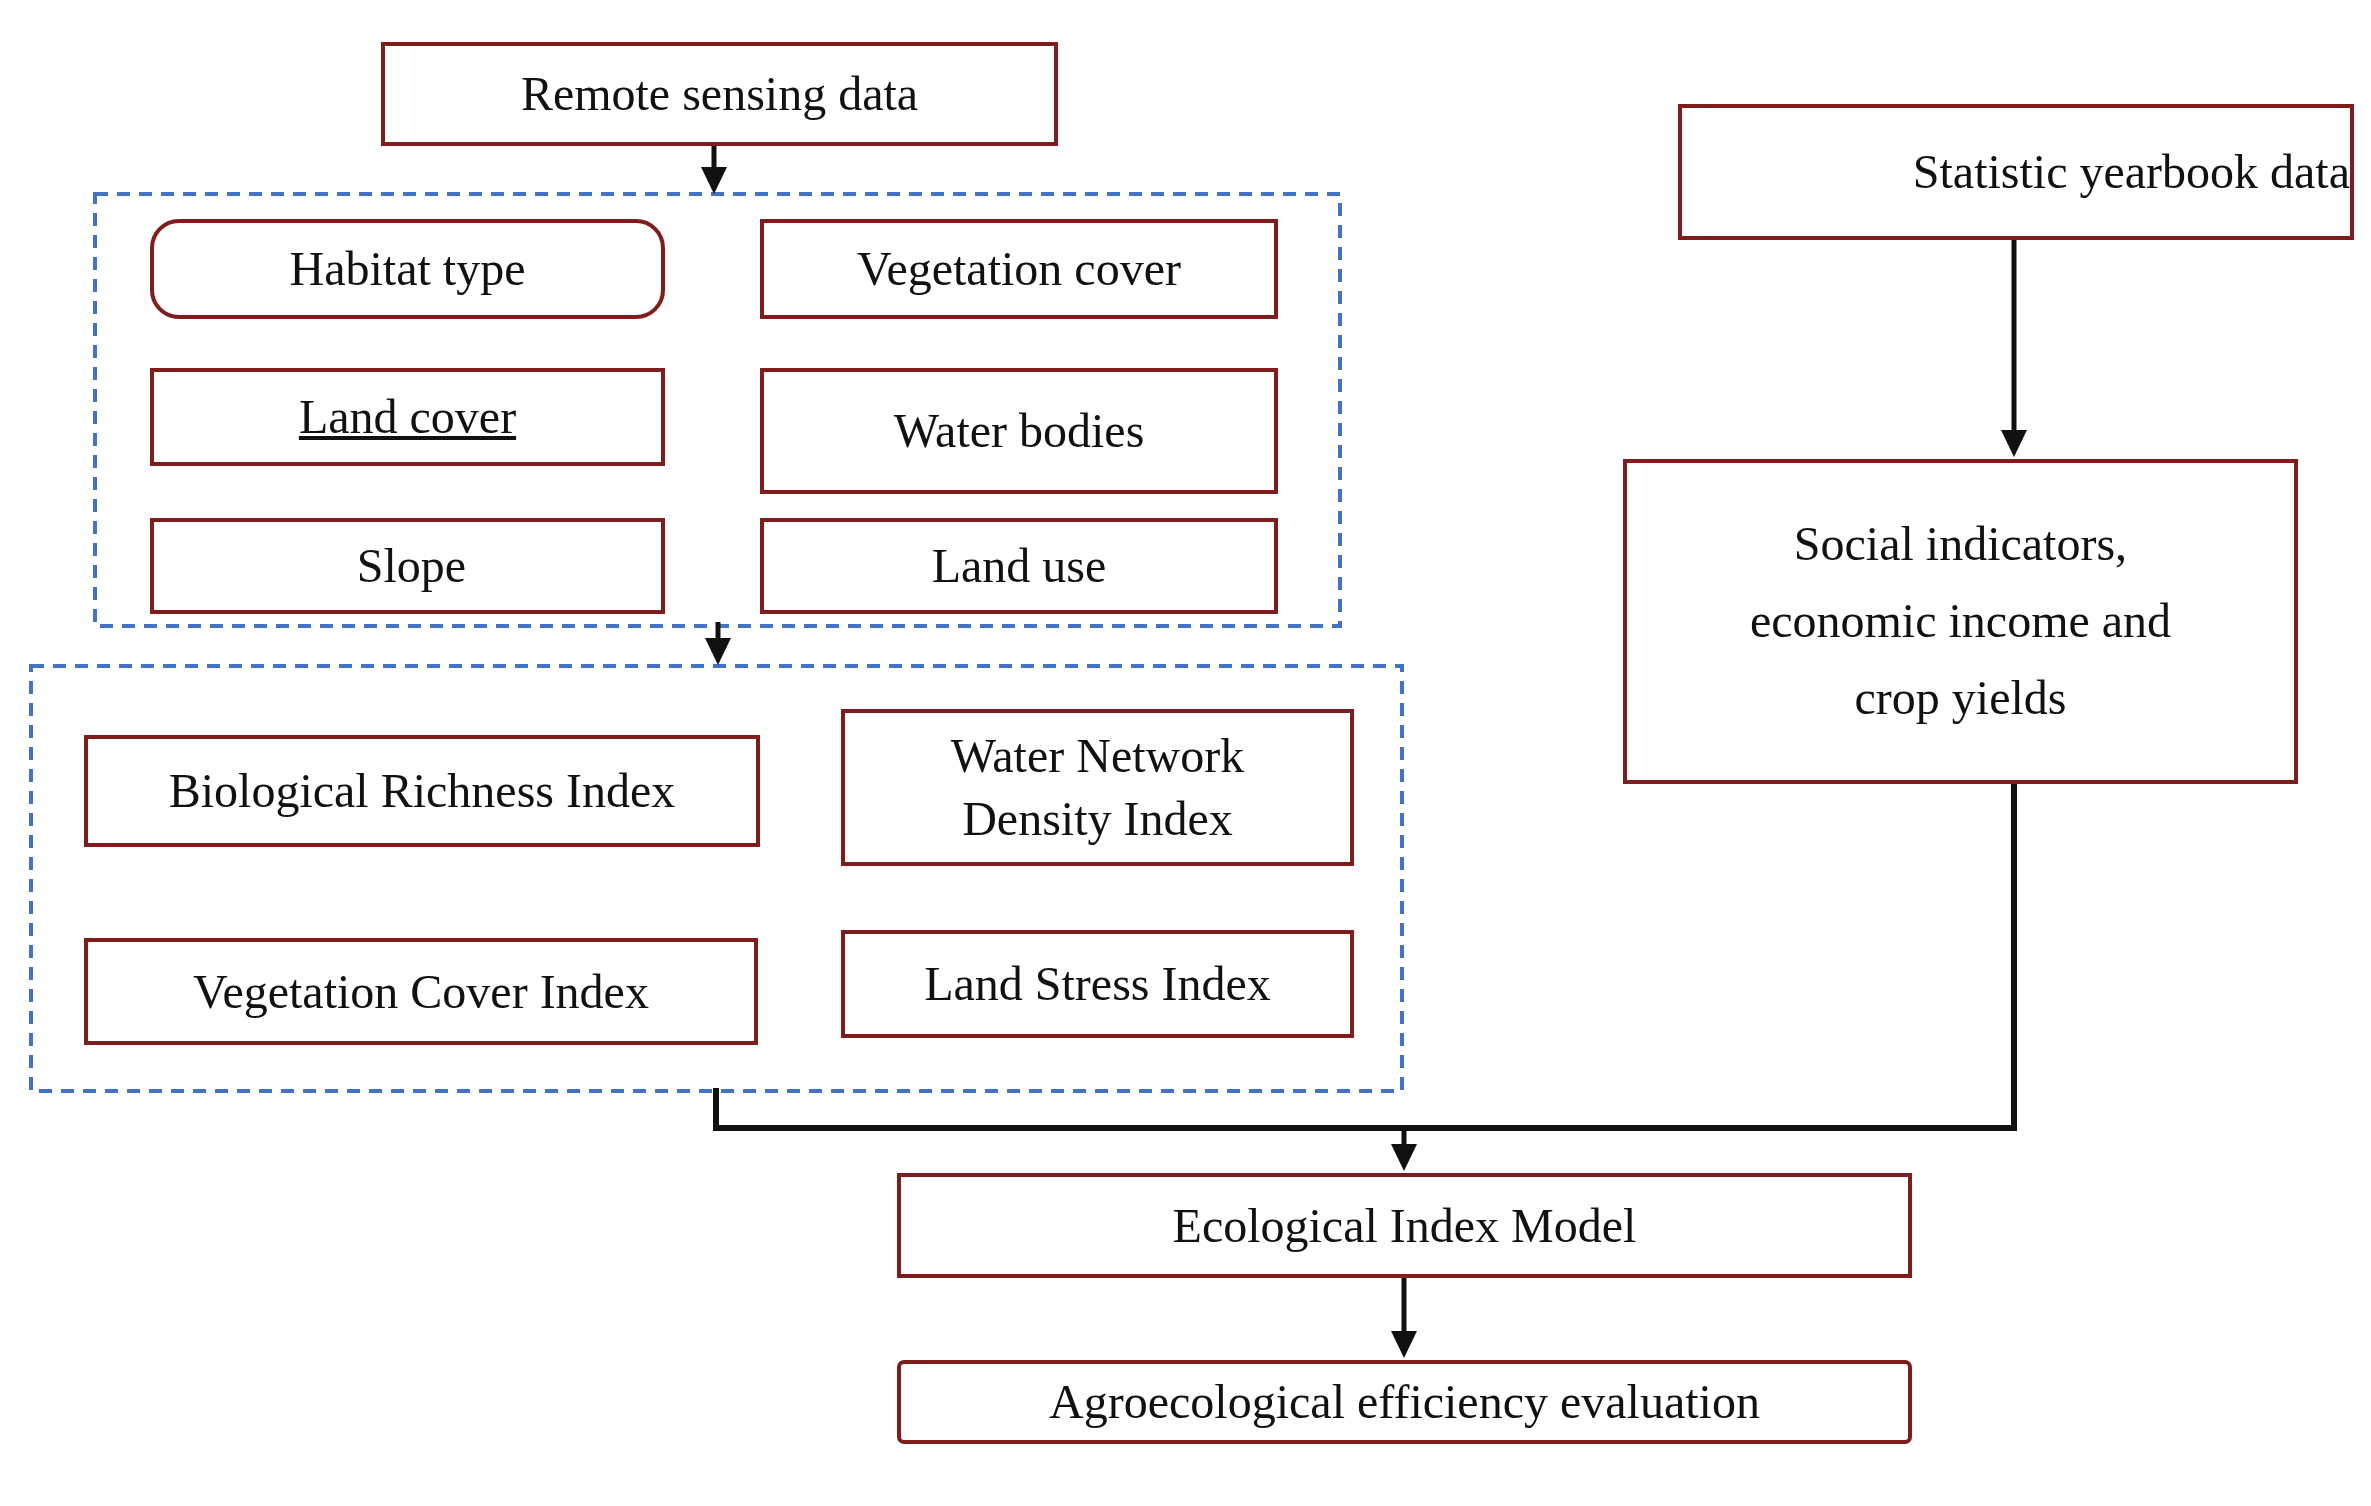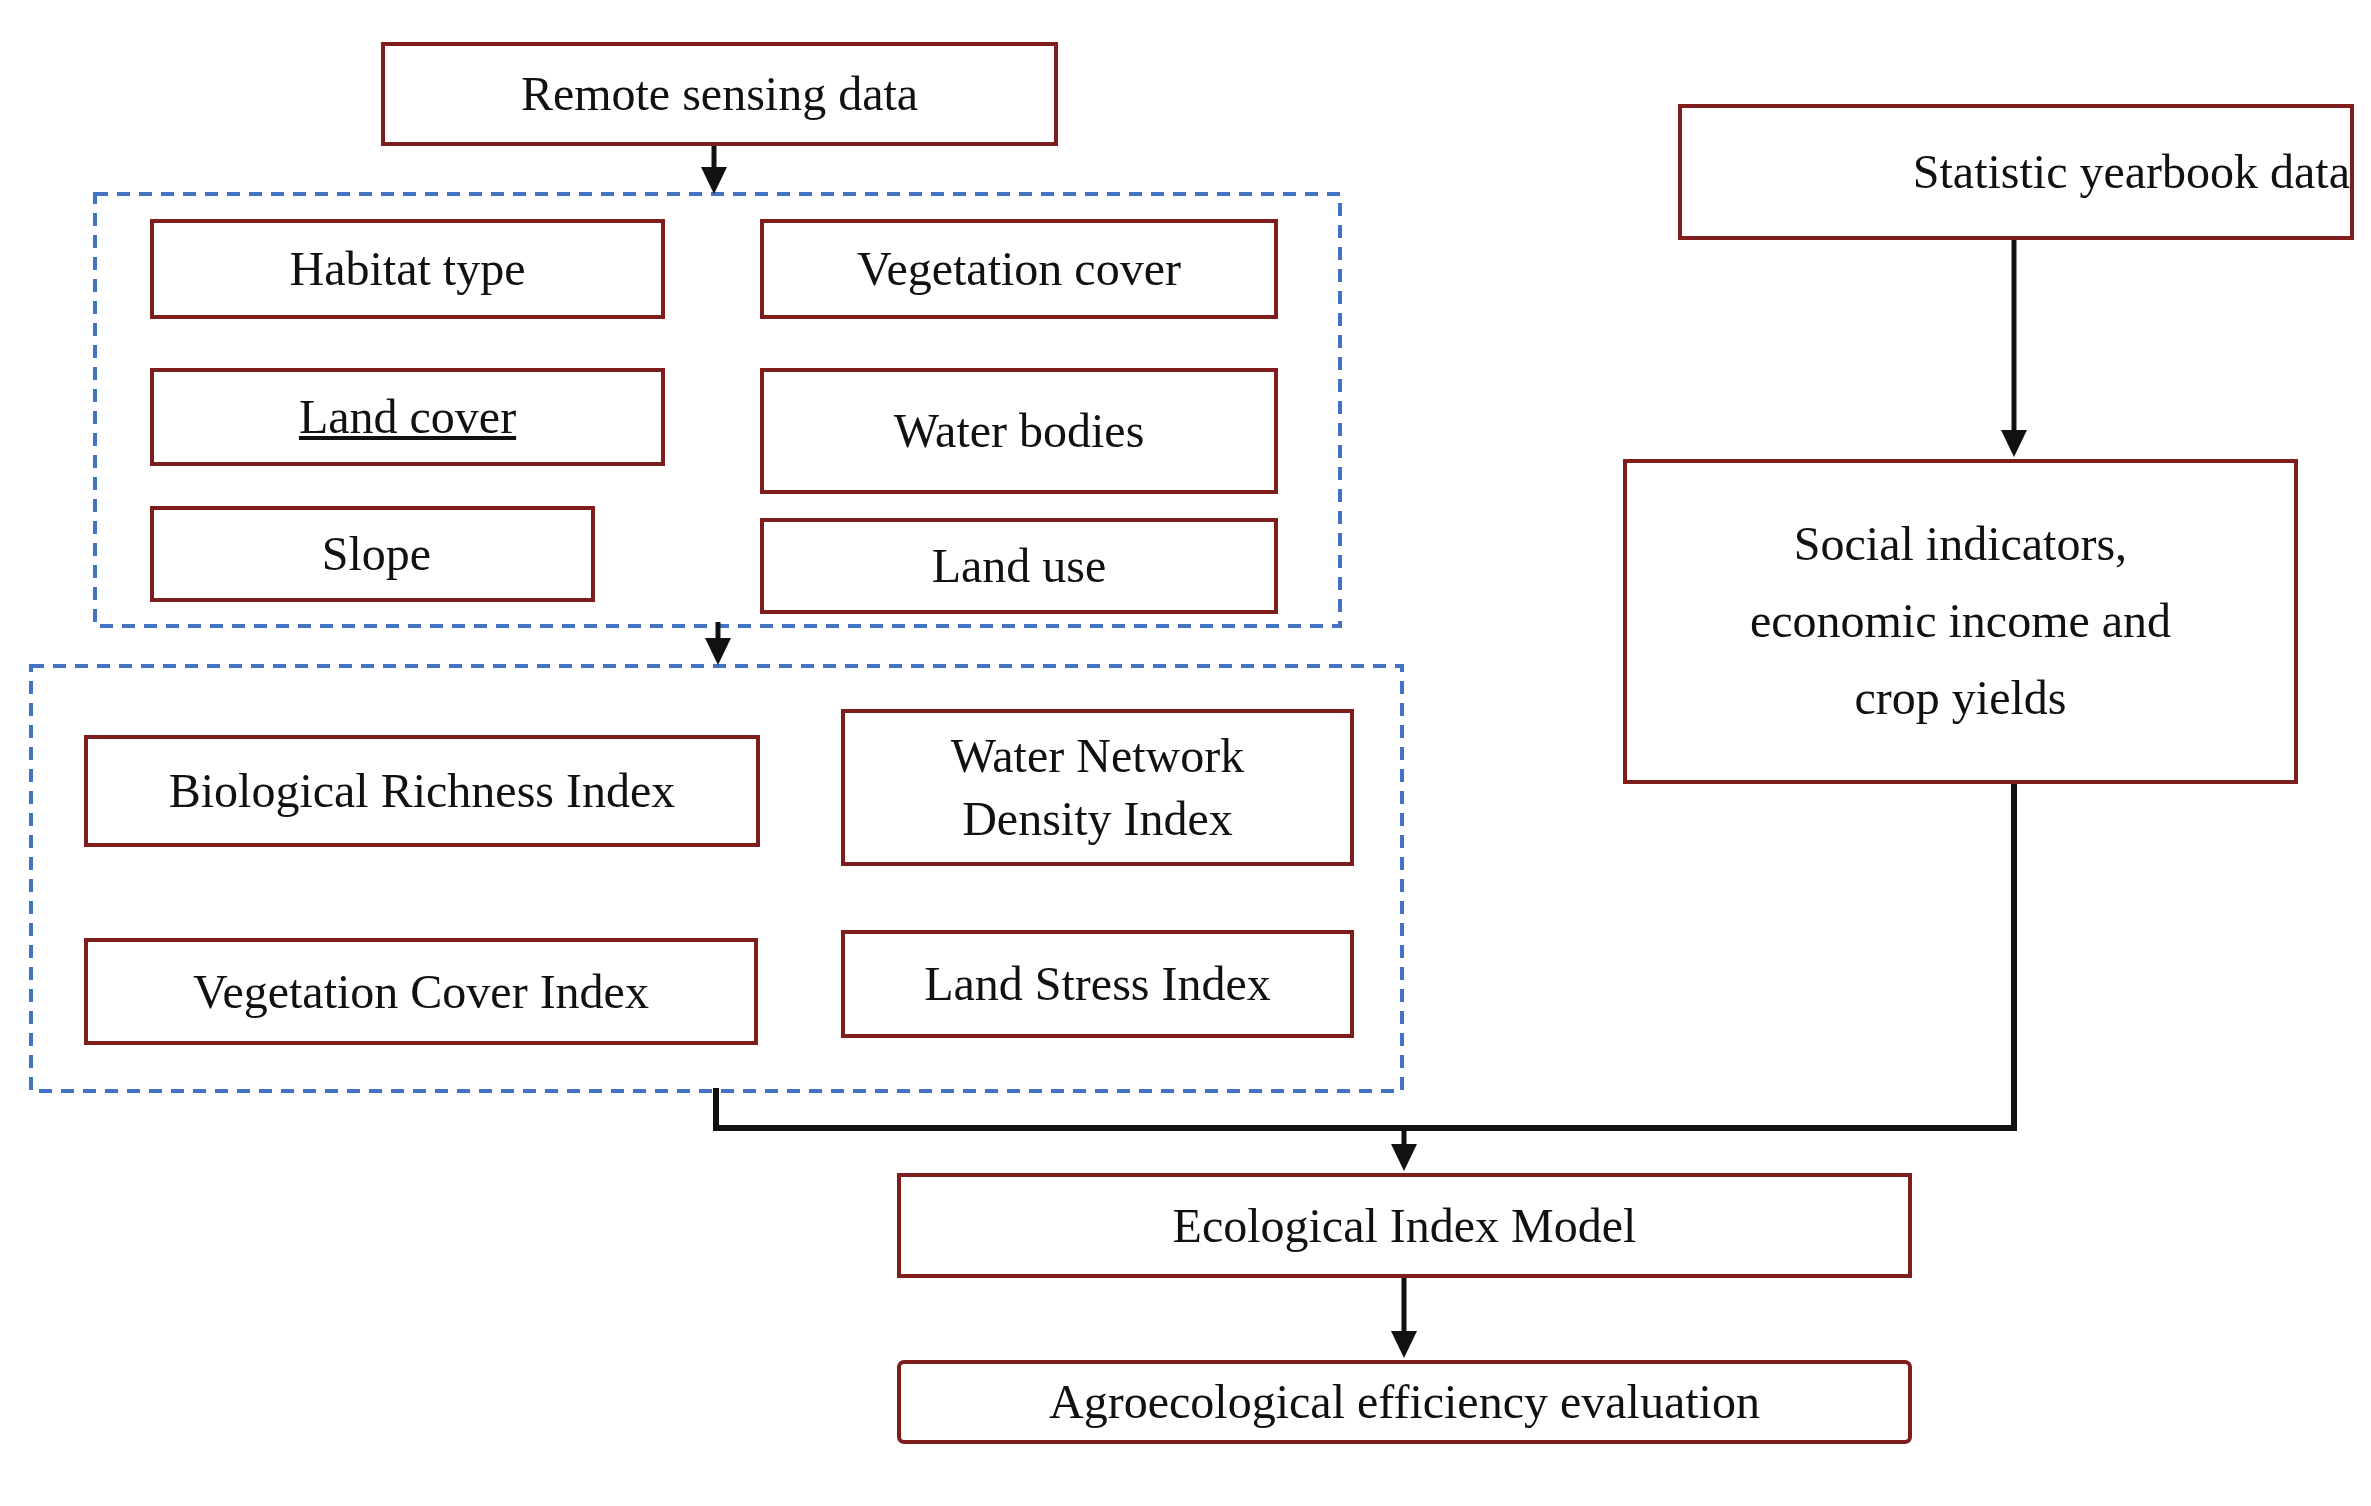--- a/index.html
+++ b/index.html
@@ -36,25 +36,25 @@
     line-height: 1.25;
   }
   .node .inner { display: inline-block; }
   .oneline .inner { white-space: nowrap; }
 
   
   #node-remote      { left: 381px;  top: 42px;   width: 677px;  height: 104px; }
   #node-yearbook    { left: 1678px; top: 104px;  width: 676px;  height: 136px; justify-content: flex-end; }
 
   
-  #node-habitat     { left: 150px;  top: 219px;  width: 515px;  height: 100px; }
+  #node-habitat     { left: 150px;  top: 219px;  width: 515px;  height: 100px; border-radius: 29px; }
   #node-vegcover    { left: 760px;  top: 219px;  width: 518px;  height: 100px; }
   #node-landcover   { left: 150px;  top: 368px;  width: 515px;  height: 98px; text-decoration: underline; }
   #node-waterbodies { left: 760px;  top: 368px;  width: 518px;  height: 126px; }
-  #node-slope       { left: 150px;  top: 506px;  width: 445px;  height: 96px; padding-left: 8px; }
+  #node-slope       { left: 150px;  top: 518px;  width: 515px;  height: 96px; padding-left: 8px; }
   #node-landuse     { left: 760px;  top: 518px;  width: 518px;  height: 96px; }
 
   
   #node-bri         { left: 84px;   top: 735px;  width: 676px;  height: 112px; }
   #node-wndi        { left: 841px;  top: 709px;  width: 513px;  height: 157px; line-height: 1.3; }
   #node-wndi .inner { max-width: 345px; }
   #node-vci         { left: 84px;   top: 938px;  width: 674px;  height: 107px; }
   #node-lsi         { left: 841px;  top: 930px;  width: 513px;  height: 108px; }
 
   

